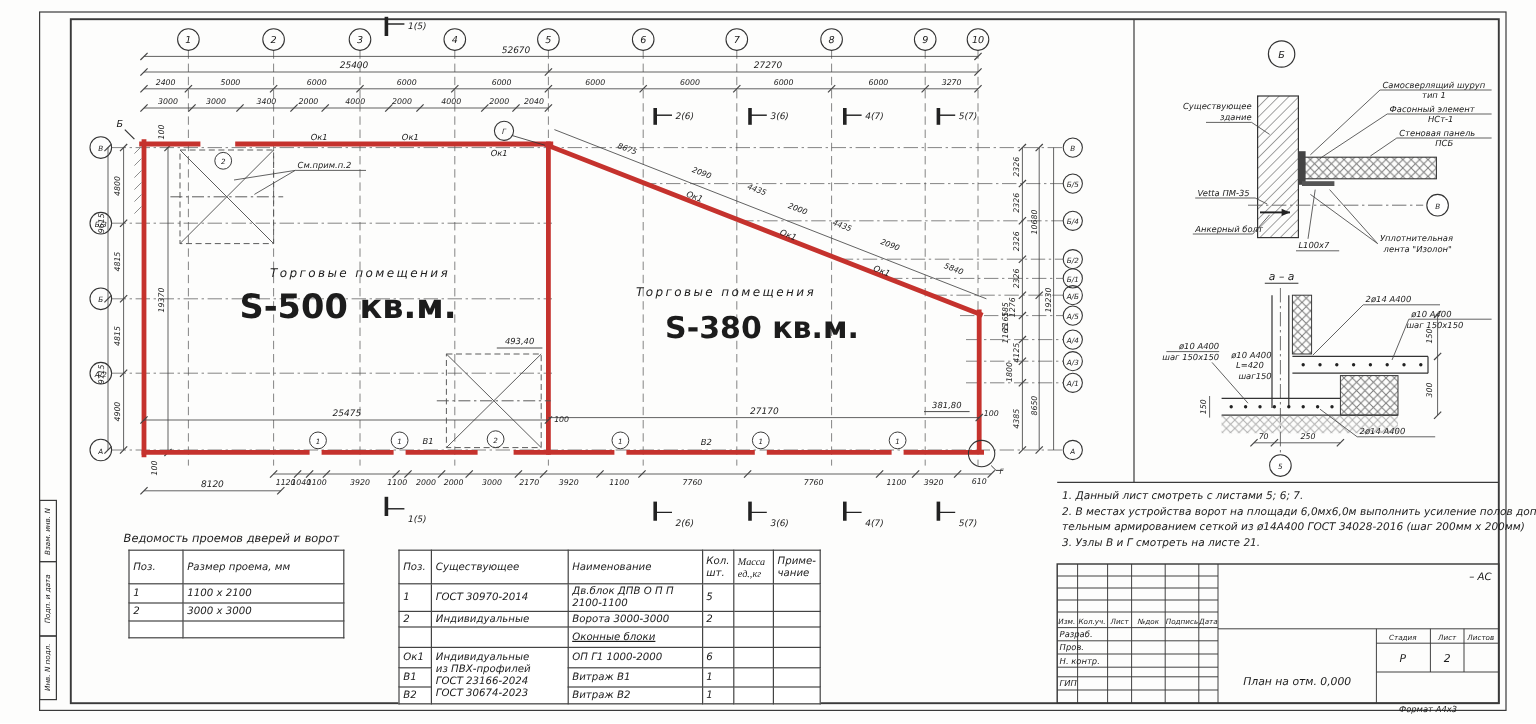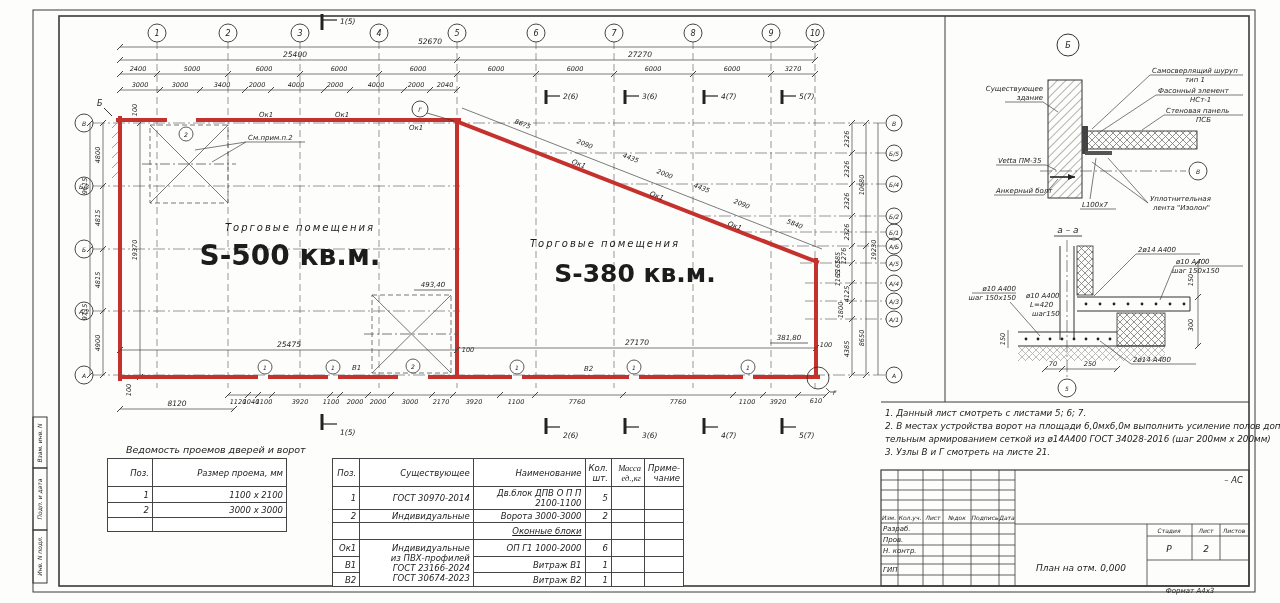--- a/index.html
+++ b/index.html
@@ -17,21 +17,21 @@
   .area2{font:bold 25px "DejaVu Sans",sans-serif;}
   .tb6{font:italic 6px "DejaVu Sans",sans-serif;}
   .tb7{font:italic 7px "DejaVu Sans",sans-serif;}
   .tb9{font:italic 9px "DejaVu Sans",sans-serif;}
   .note-t{font:italic 8.8px "DejaVu Sans",sans-serif;}
   .wm{position:absolute;left:520px;top:140px;font:bold 200px "DejaVu Sans",sans-serif;
       color:rgba(60,60,60,0.05);pointer-events:none;}
   .tbl-title{position:absolute;font:italic 9.5px "DejaVu Sans",sans-serif;color:#222;}
   table.sched{position:absolute;border-collapse:collapse;background:#fff;}
   table.sched td,table.sched th{border:1px solid #444;font:italic 8.5px "DejaVu Sans",sans-serif;
-      color:#1c1c1c;padding:1px 3px;text-align:right;vertical-align:middle;font-weight:normal;}
+      color:#1c1c1c;padding:1px 3px;text-align:left;vertical-align:middle;font-weight:normal;}
   .und{text-decoration:underline;}
   .left-al{text-align:center;}
 </style>
 </head>
 <body>
 <div id="stage">
 
 
 <svg width="1280" height="603" viewBox="0 0 1280 603" style="position:absolute;left:0;top:0;">
 <defs>
@@ -640,21 +640,21 @@
   <text class="tb6" x="1169" y="533" text-anchor="middle">Стадия</text>
   <text class="tb6" x="1206" y="533" text-anchor="middle">Лист</text>
   <text class="tb6" x="1234" y="533" text-anchor="middle">Листов</text>
   <text class="tb9" x="1169" y="552" text-anchor="middle">Р</text>
   <text class="tb9" x="1206" y="552" text-anchor="middle">2</text>
   <text class="lbl" x="1243" y="483" text-anchor="end">– АС</text>
   <text class="tb7" x="1190" y="593" text-anchor="middle">Формат А4х3</text>
 </g>
 </svg>
 
-<div class="tbl-title" style="left:126px;top:444px;">Ведомость проемов дверей и ворот</div>
+<div class="tbl-title" style="left:103px;top:444px;">Ведомость проемов дверей и ворот</div>
 <table class="sched" style="left:107px;top:458px;width:180px;">
   <tbody>
         <tr style="height:28px;">
     <th style="width:38px;">Поз.</th>
     <th>Размер проема, мм</th>
   </tr>
   <tr style="height:16px;">
     <td>1</td>
           <td>1100 х 2100</td>
   </tr>

